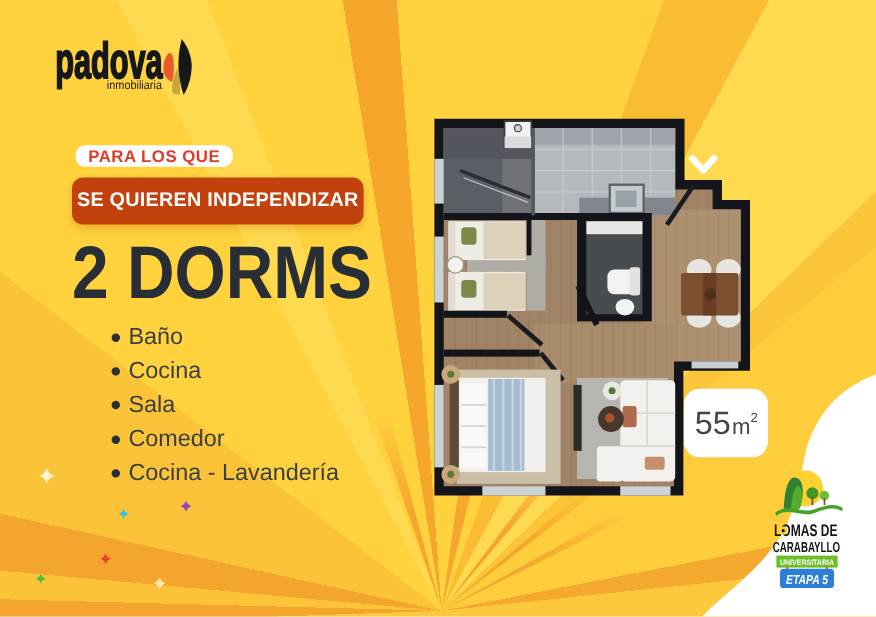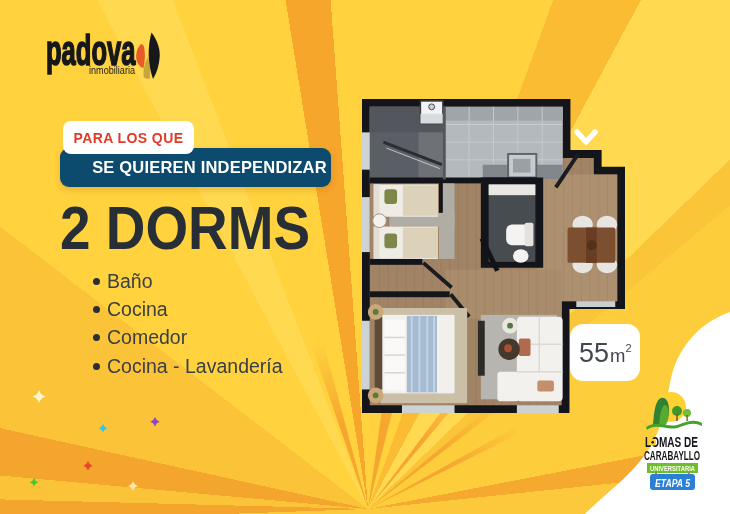--- a/index.html
+++ b/index.html
@@ -23,25 +23,25 @@
       #FAC338 271.5deg 275.2deg,
       #F4A52D 275.2deg 282.4deg,
       #FAC338 282.4deg 307.5deg,
       #FFD23E 307.5deg 332deg,
       #FFD94F 332deg 339deg,
       #FFD23E 339deg 341deg,
       #FFD23E 341deg 345deg,
       #FFD23E 345deg 350.8deg,
       #F5A62B 350.8deg 355.8deg,
       #FFD23E 355.8deg 360deg);}
-  .badge1{position:absolute;left:63px;top:121px;width:131px;height:33px;background:#fff;border-radius:8px;z-index:3;
+  .badge1{position:absolute;left:63px;top:121px;width:131px;height:18px;background:#fff;border-radius:8px;z-index:3;
     display:flex;align-items:center;justify-content:center;font-weight:bold;font-size:14px;color:#E03A28;letter-spacing:0.4px;}
-  .badge2{position:absolute;left:60px;top:148px;width:243px;height:39px;background:#0c4a6e;border-radius:9px;z-index:2;
+  .badge2{position:absolute;left:60px;top:148px;width:243px;height:39px;background:#c2410c;border-radius:9px;z-index:2;
     display:flex;align-items:center;justify-content:center;font-weight:bold;font-size:16.5px;color:#fff;letter-spacing:0.2px;
-    box-shadow:0 3px 6px rgba(180,90,10,0.25);padding-left:28px;}
+    box-shadow:0 3px 6px rgba(180,90,10,0.25);}
   .list{position:absolute;left:93px;top:267px;list-style:none;margin:0;padding:0;font-size:19.5px;color:#3A4045;text-align:right;}
   .list li{height:28.4px;display:flex;align-items:center;}
   .list li::before{content:"";width:7px;height:7px;border-radius:50%;background:#2b2f33;margin-right:7px;flex:0 0 auto;}
 </style>
 </head>
 <body>
 <div class="bg"></div>
 
 <svg width="730" height="514" viewBox="0 0 730 514" style="position:absolute;left:0;top:0;">
   <defs>
@@ -249,15 +249,16 @@
     <rect x="650" y="474" width="45" height="16" rx="3" fill="#2B7FD4"></rect>
     <text x="655" y="486.5" font-family="Liberation Sans, sans-serif" font-weight="bold" font-style="italic" font-size="11" fill="#fff" textLength="35" lengthAdjust="spacingAndGlyphs">ETAPA 5</text>
   </g>
 </svg>
 
 <div class="badge1">PARA LOS QUE</div>
 <div class="badge2">SE QUIEREN INDEPENDIZAR</div>
 <ul class="list">
   <li>Baño</li>
   <li>Cocina</li>
+  <li>Sala</li>
   <li>Comedor</li>
   <li>Cocina - Lavandería</li>
 </ul>
 
 </body></html>

